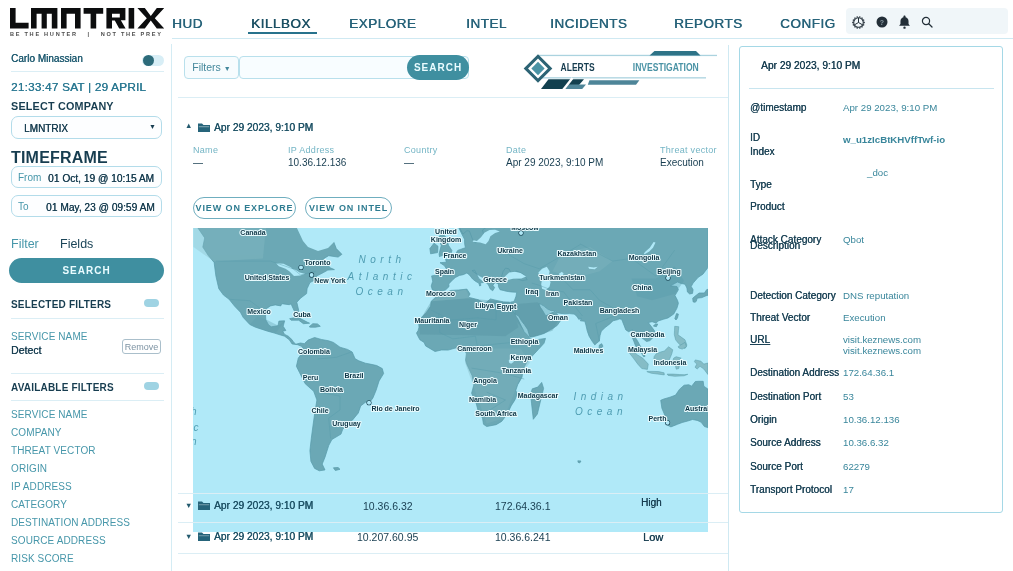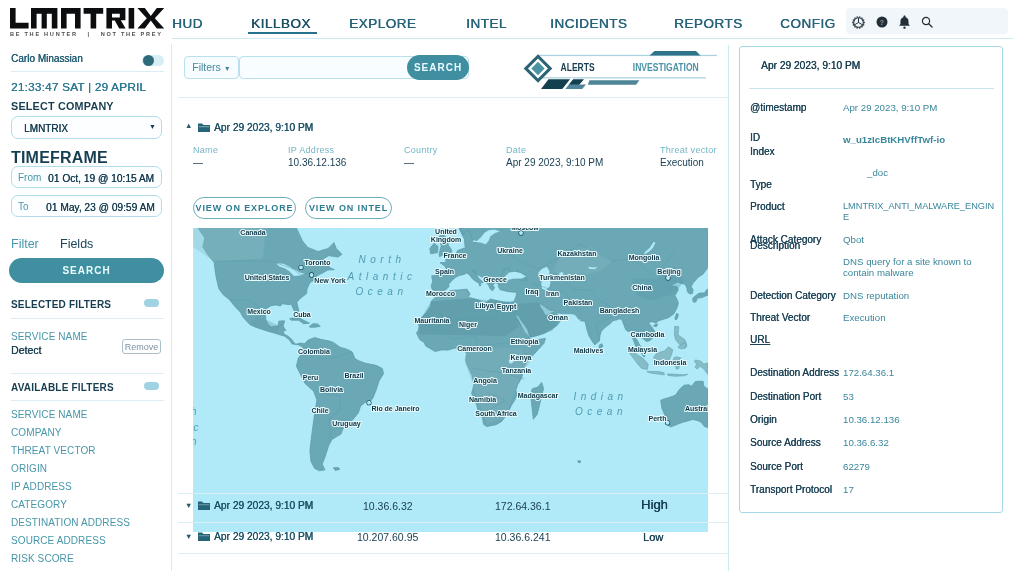--- a/index.html
+++ b/index.html
@@ -308,21 +308,21 @@
 
 <div class="abs hline" style="left:178px; top:493px; width:550px;"></div>
 <div class="abs" style="left:185px; top:501px; font-size:7.5px; color:#235a6e;">▼</div>
 <svg class="abs" style="left:198px; top:499.5px;" width="12" height="10" viewBox="0 0 12 10">
     <path fill="#26647a" d="M0,1.5 h4 l1.5,1.5 H12 V10 H0 z"></path>
     <path fill="#fff" d="M0.8,4.3 h10.4 v0.9 H0.8 z" opacity="0.4"></path>
   </svg>
 <div class="abs rowdate" style="left:214px; top:499.5px;">Apr 29 2023, 9:10 PM</div>
 <div class="abs colval" style="left:363px; top:500px; font-size:10.5px;">10.36.6.32</div>
 <div class="abs colval" style="left:495px; top:500px; font-size:10.5px;">172.64.36.1</div>
-<div class="abs" style="left:641px; top:496.5px; font-size:13px; color:#173d50; text-shadow:0.35px 0 0 #173d50;">High</div>
+<div class="abs" style="left:641px; top:496.5px; font-size:10px; color:#173d50; text-shadow:0.35px 0 0 #173d50;">High</div>
 <div class="abs hline" style="left:178px; top:522px; width:550px;"></div>
 <div class="abs" style="left:185px; top:532px; font-size:7.5px; color:#235a6e;">▼</div>
 <svg class="abs" style="left:198px; top:530.5px;" width="12" height="10" viewBox="0 0 12 10">
     <path fill="#26647a" d="M0,1.5 h4 l1.5,1.5 H12 V10 H0 z"></path>
     <path fill="#fff" d="M0.8,4.3 h10.4 v0.9 H0.8 z" opacity="0.4"></path>
   </svg>
 <div class="abs rowdate" style="left:214px; top:530.5px;">Apr 29 2023, 9:10 PM</div>
 <div class="abs colval" style="left:357px; top:531px; font-size:10.5px;">10.207.60.95</div>
 <div class="abs colval" style="left:495px; top:531px; font-size:10.5px;">10.36.6.241</div>
 <div class="abs" style="left:643px; top:530.5px; font-size:11px; color:#173d50; text-shadow:0.35px 0 0 #173d50;">Low</div>
@@ -332,30 +332,29 @@
   <div class="abs" style="left:21px; top:13px; font-size:10.2px; color:#173d50; text-shadow:0.35px 0 0 #173d50;">Apr 29 2023, 9:10 PM</div>
   <div class="abs hline" style="left:9px; top:41px; width:245px; background:#c8e5ef;"></div>
   <div class="rk" style="top:55px;">@timestamp</div>
     <div class="rv" style="top:55px;">Apr 29 2023, 9:10 PM</div>
   <div class="rk" style="top:85px;">ID</div>
     <div class="rv" style="top:87px;font-weight:bold;">w_u1zIcBtKHVffTwf-io</div>
   <div class="rk" style="top:99px;">Index</div>
   <div class="rk" style="top:132px;">Type</div>
     <div class="rv" style="top:120px;margin-left:24px;">_doc</div>
   <div class="rk" style="top:154px;">Product</div>
-    <div class="rv" style="top:154px; width:170px; font-size:9.2px;">LMNTRIX_ANTI_MALWARE_ENGIN<br>E</div>
   <div class="rk" style="top:187px;">Attack Category</div>
     <div class="rv" style="top:187px;">Qbot</div>
   <div class="rk" style="top:193px;">Description</div>
-    <div class="rv" style="top:209px;">DNS query for a site known to contain malware</div>
   <div class="rk" style="top:243px;">Detection Category</div>
     <div class="rv" style="top:243px;">DNS reputation</div>
   <div class="rk" style="top:265px;">Threat Vector</div>
     <div class="rv" style="top:265px;">Execution</div>
   <div class="rk" style="top:287px;text-decoration:underline;">URL</div>
+    <div class="rv" style="top:287px;">visit.keznews.com visit.keznews.com</div>
   <div class="rk" style="top:320px;">Destination Address</div>
     <div class="rv" style="top:320px;">172.64.36.1</div>
   <div class="rk" style="top:344px;">Destination Port</div>
     <div class="rv" style="top:344px;">53</div>
   <div class="rk" style="top:367px;">Origin</div>
     <div class="rv" style="top:367px;">10.36.12.136</div>
   <div class="rk" style="top:390px;">Source Address</div>
     <div class="rv" style="top:390px;">10.36.6.32</div>
   <div class="rk" style="top:414px;">Source Port</div>
     <div class="rv" style="top:414px;">62279</div>

